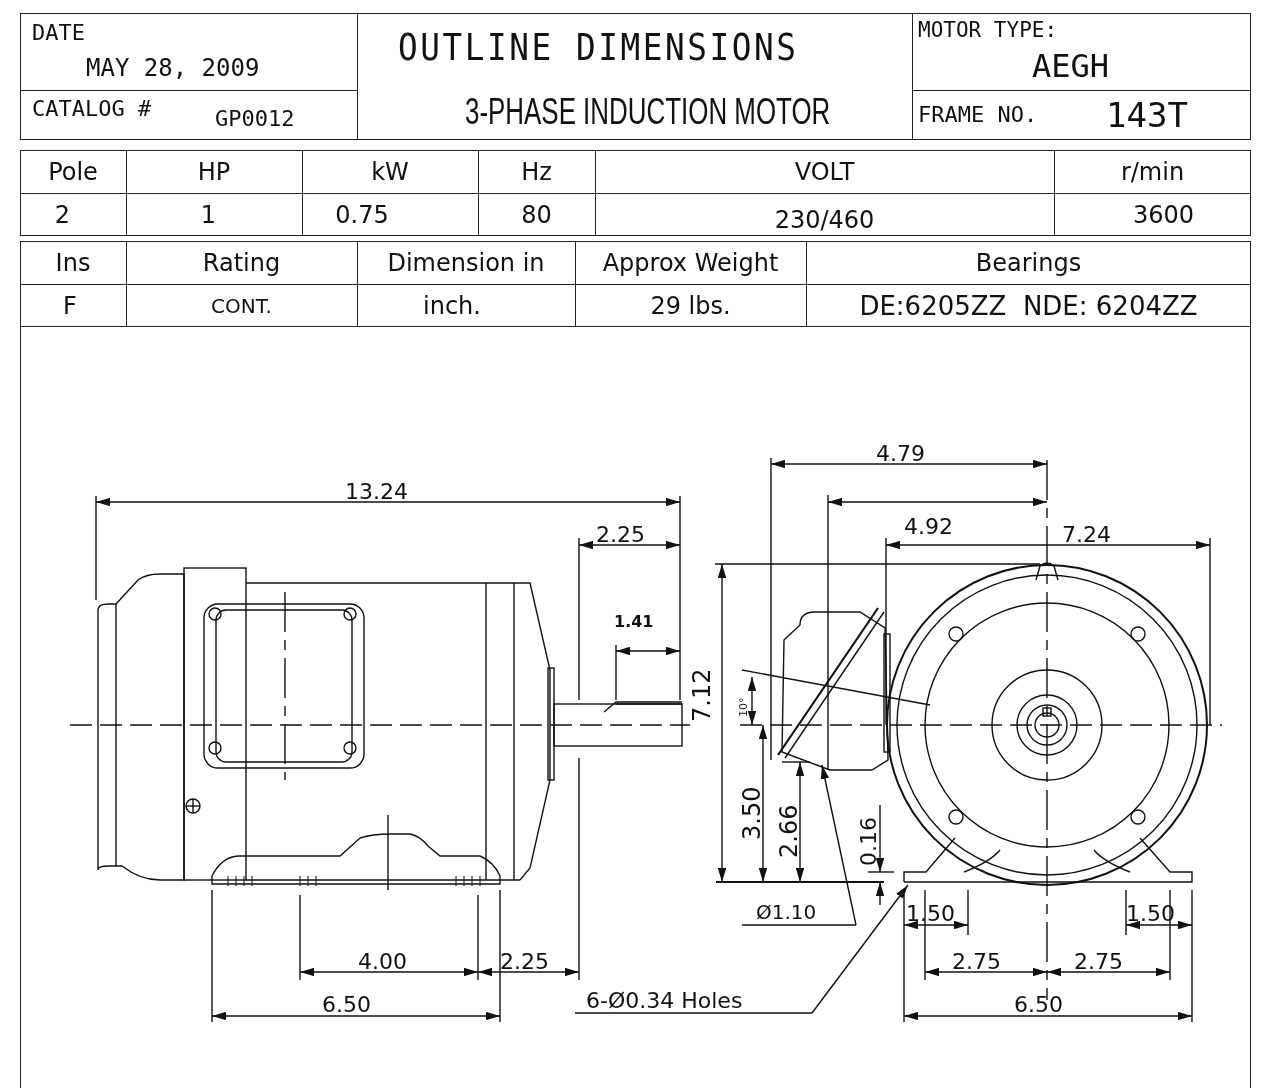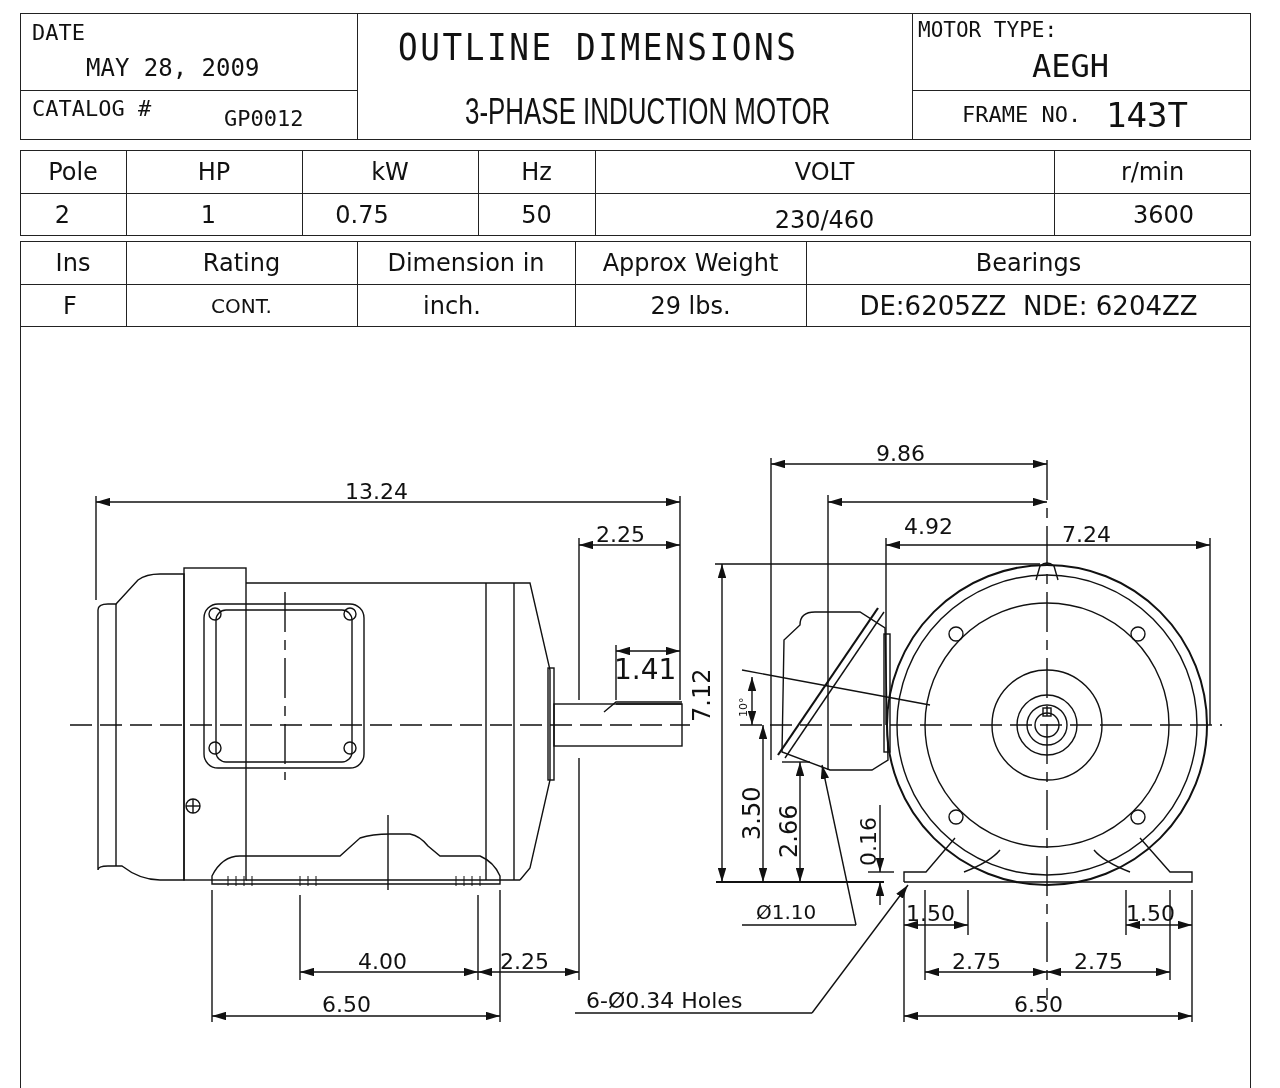--- a/index.html
+++ b/index.html
@@ -19,49 +19,49 @@
 
 <div class="box" style="left:20px;top:13px;width:1231px;height:127px;"></div>
 <div class="vline" style="left:357px;top:13px;height:127px;"></div>
 <div class="vline" style="left:912px;top:13px;height:127px;"></div>
 <div class="hline" style="left:20px;top:90px;width:337px;"></div>
 <div class="hline" style="left:912px;top:90px;width:339px;"></div>
 
 <div class="txt cad" style="left:32px;top:22px;font-size:22px;text-align:right;">DATE</div>
 <div class="txt cad" style="left:86px;top:56px;font-size:24px;">MAY 28, 2009</div>
 <div class="txt cad" style="left:32px;top:98px;font-size:22px;">CATALOG #</div>
-<div class="txt cad" style="left:224px;top:108px;font-size:22px;">GP0012</div>
+<div class="txt cad" style="left:215px;top:108px;font-size:22px;">GP0012</div>
 
 <div class="txt" style="left:398px;top:28px;font-size:38px;letter-spacing:3px;font-family:'DejaVu Sans Mono',monospace;transform:scaleX(0.86);transform-origin:left;">OUTLINE DIMENSIONS</div>
 <div class="txt" style="left:465px;top:94px;font-size:36px;font-family:'Liberation Sans Narrow','Liberation Sans',sans-serif;transform:scaleX(0.72);transform-origin:left;">3-PHASE INDUCTION MOTOR</div>
 
 <div class="txt cad" style="left:918px;top:20px;font-size:21px;">MOTOR TYPE:</div>
 <div class="txt cad" style="left:1032px;top:50px;font-size:32px;">AEGH</div>
-<div class="txt cad" style="left:918px;top:104px;font-size:22px;margin-left:44px;">FRAME NO.</div>
+<div class="txt cad" style="left:918px;top:104px;font-size:22px;">FRAME NO.</div>
 <div class="txt cad" style="left:1106px;top:98px;font-size:34px;">143T</div>
 
 <div class="box" style="left:20px;top:150px;width:1231px;height:86px;"></div>
 <div class="hline" style="left:20px;top:193px;width:1231px;"></div>
 <div class="vline" style="left:126px;top:150px;height:86px;"></div>
 <div class="vline" style="left:302px;top:150px;height:86px;"></div>
 <div class="vline" style="left:478px;top:150px;height:86px;"></div>
 <div class="vline" style="left:595px;top:150px;height:86px;"></div>
 <div class="vline" style="left:1054px;top:150px;height:86px;"></div>
 
 <div class="cell" style="left:20px;top:150px;width:106px;height:43px;">Pole</div>
 <div class="cell" style="left:126px;top:150px;width:176px;height:43px;">HP</div>
 <div class="cell" style="left:302px;top:150px;width:176px;height:43px;">kW</div>
 <div class="cell" style="left:478px;top:150px;width:117px;height:43px;">Hz</div>
 <div class="cell cad" style="left:595px;top:150px;width:459px;height:43px;">VOLT</div>
 <div class="cell" style="left:1054px;top:150px;width:197px;height:43px;">r/min</div>
 
 <div class="cell" style="left:20px;top:193px;width:85px;height:43px;">2</div>
 <div class="cell" style="left:126px;top:193px;width:165px;height:43px;">1</div>
 <div class="cell" style="left:302px;top:193px;width:120px;height:43px;">0.75</div>
-<div class="cell" style="left:478px;top:193px;width:117px;height:43px;">50</div>
+<div class="cell" style="left:478px;top:193px;width:117px;height:43px;">80</div>
 <div class="cell" style="left:595px;top:193px;width:459px;height:53px;">230/460</div>
 <div class="cell" style="left:1054px;top:193px;width:219px;height:43px;">3600</div>
 
 <div class="box" style="left:20px;top:241px;width:1231px;height:86px;"></div>
 <div class="hline" style="left:20px;top:284px;width:1231px;"></div>
 <div class="vline" style="left:126px;top:241px;height:86px;"></div>
 <div class="vline" style="left:357px;top:241px;height:86px;"></div>
 <div class="vline" style="left:575px;top:241px;height:86px;"></div>
 <div class="vline" style="left:806px;top:241px;height:86px;"></div>
 
@@ -223,26 +223,26 @@
       <line x1="1126" y1="925" x2="1192" y2="925" marker-start="url(#arr)" marker-end="url(#arr)"></line>
       <line x1="925" y1="972" x2="1047" y2="972" marker-start="url(#arr)" marker-end="url(#arr)"></line>
       <line x1="1047" y1="972" x2="1170" y2="972" marker-start="url(#arr)" marker-end="url(#arr)"></line>
       <line x1="904" y1="1016" x2="1192" y2="1016" marker-start="url(#arr)" marker-end="url(#arr)"></line>
     </g>
   </g>
 </svg>
 
 <div class="txt" style="left:345px;top:481px;font-size:22px;">13.24</div>
 <div class="txt" style="left:596px;top:524px;font-size:22px;">2.25</div>
-<div class="txt" style="left:614px;top:656px;font-size:28px;">1.41</div>
+<div class="txt" style="left:614px;top:614px;font-size:16px;font-weight:bold;">1.41</div>
 <div class="txt" style="left:358px;top:951px;font-size:22px;">4.00</div>
 <div class="txt" style="left:500px;top:951px;font-size:22px;">2.25</div>
 <div class="txt" style="left:322px;top:994px;font-size:22px;">6.50</div>
 
-<div class="txt" style="left:876px;top:443px;font-size:22px;">9.86</div>
+<div class="txt" style="left:876px;top:443px;font-size:22px;">4.79</div>
 <div class="txt" style="left:904px;top:481px;font-size:22px;margin-top:35px;">4.92</div>
 <div class="txt" style="left:1062px;top:524px;font-size:22px;">7.24</div>
 <div class="txt" style="left:690px;top:722px;font-size:24px;transform:rotate(-90deg);transform-origin:left top;">7.12</div>
 <div class="txt" style="left:740px;top:840px;font-size:24px;transform:rotate(-90deg);transform-origin:left top;">3.50</div>
 <div class="txt" style="left:777px;top:858px;font-size:24px;transform:rotate(-90deg);transform-origin:left top;">2.66</div>
 <div class="txt" style="left:858px;top:866px;font-size:22px;transform:rotate(-90deg);transform-origin:left top;">0.16</div>
 <div class="txt" style="left:738px;top:717px;font-size:11px;transform:rotate(-90deg);transform-origin:left top;">10°</div>
 <div class="txt" style="left:756px;top:902px;font-size:20px;">Ø1.10</div>
 <div class="txt" style="left:906px;top:903px;font-size:22px;">1.50</div>
 <div class="txt" style="left:1126px;top:903px;font-size:22px;">1.50</div>

